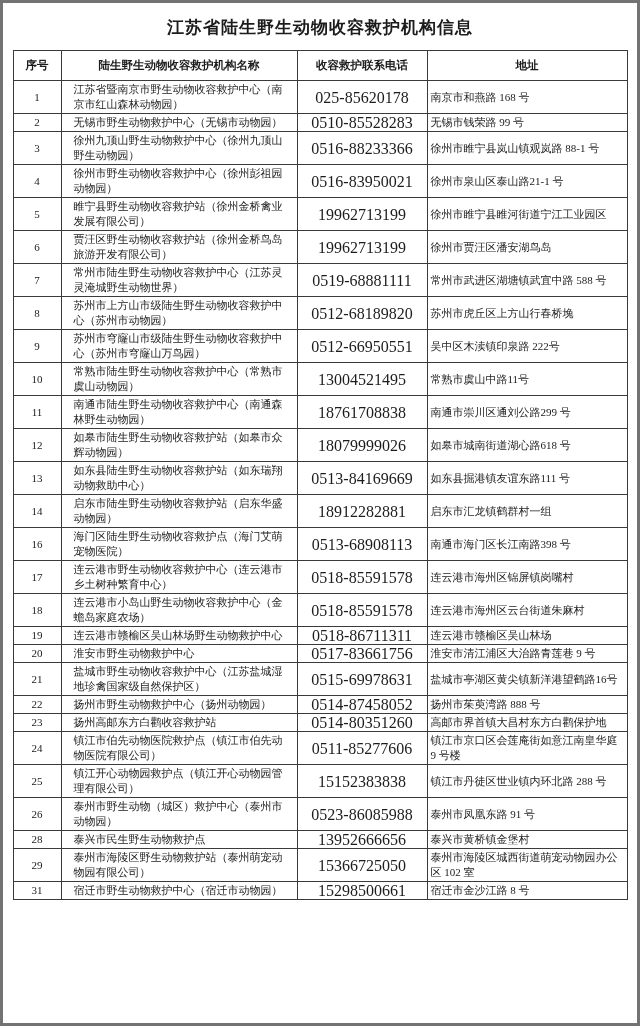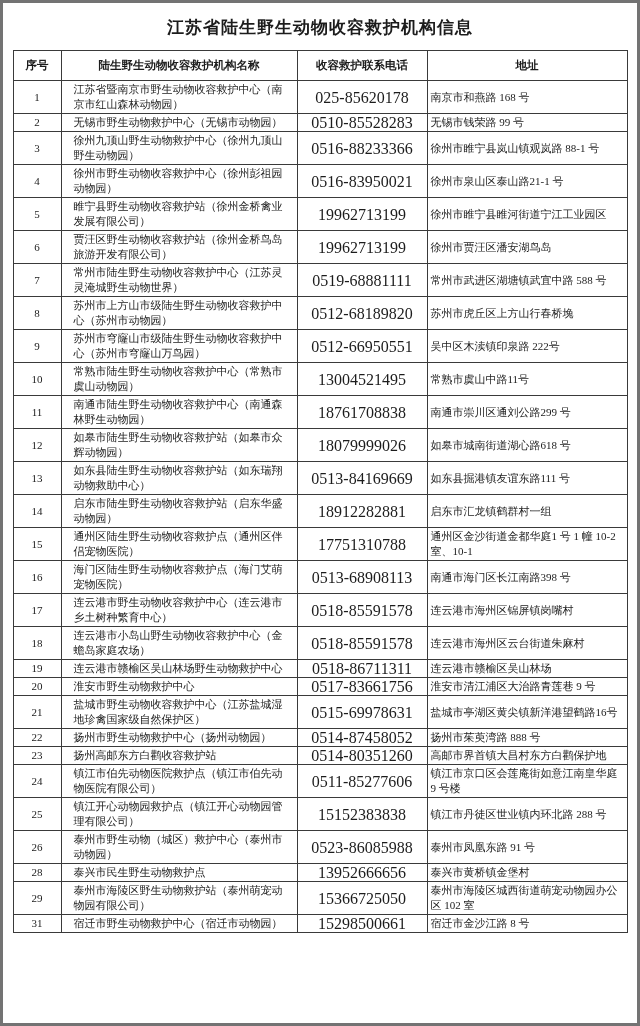--- a/index.html
+++ b/index.html
@@ -156,26 +156,20 @@
           <td class="col-phone">0513-84169669</td>
           <td class="col-addr">如东县掘港镇友谊东路111 号</td>
         </tr>
         <tr>
           <td class="col-no">14</td>
           <td class="col-name">启东市陆生野生动物收容救护站（启东华盛动物园）</td>
           <td class="col-phone">18912282881</td>
           <td class="col-addr">启东市汇龙镇鹤群村一组</td>
         </tr>
         <tr>
-          <td class="col-no">15</td>
-          <td class="col-name">通州区陆生野生动物收容救护点（通州区伴侣宠物医院）</td>
-          <td class="col-phone">17751310788</td>
-          <td class="col-addr">通州区金沙街道金都华庭1 号 1 幢 10-2 室、10-1</td>
-        </tr>
-        <tr>
           <td class="col-no">16</td>
           <td class="col-name">海门区陆生野生动物收容救护点（海门艾萌宠物医院）</td>
           <td class="col-phone">0513-68908113</td>
           <td class="col-addr">南通市海门区长江南路398 号</td>
         </tr>
         <tr>
           <td class="col-no">17</td>
           <td class="col-name">连云港市野生动物收容救护中心（连云港市乡土树种繁育中心）</td>
           <td class="col-phone">0518-85591578</td>
           <td class="col-addr">连云港市海州区锦屏镇岗嘴村</td>

